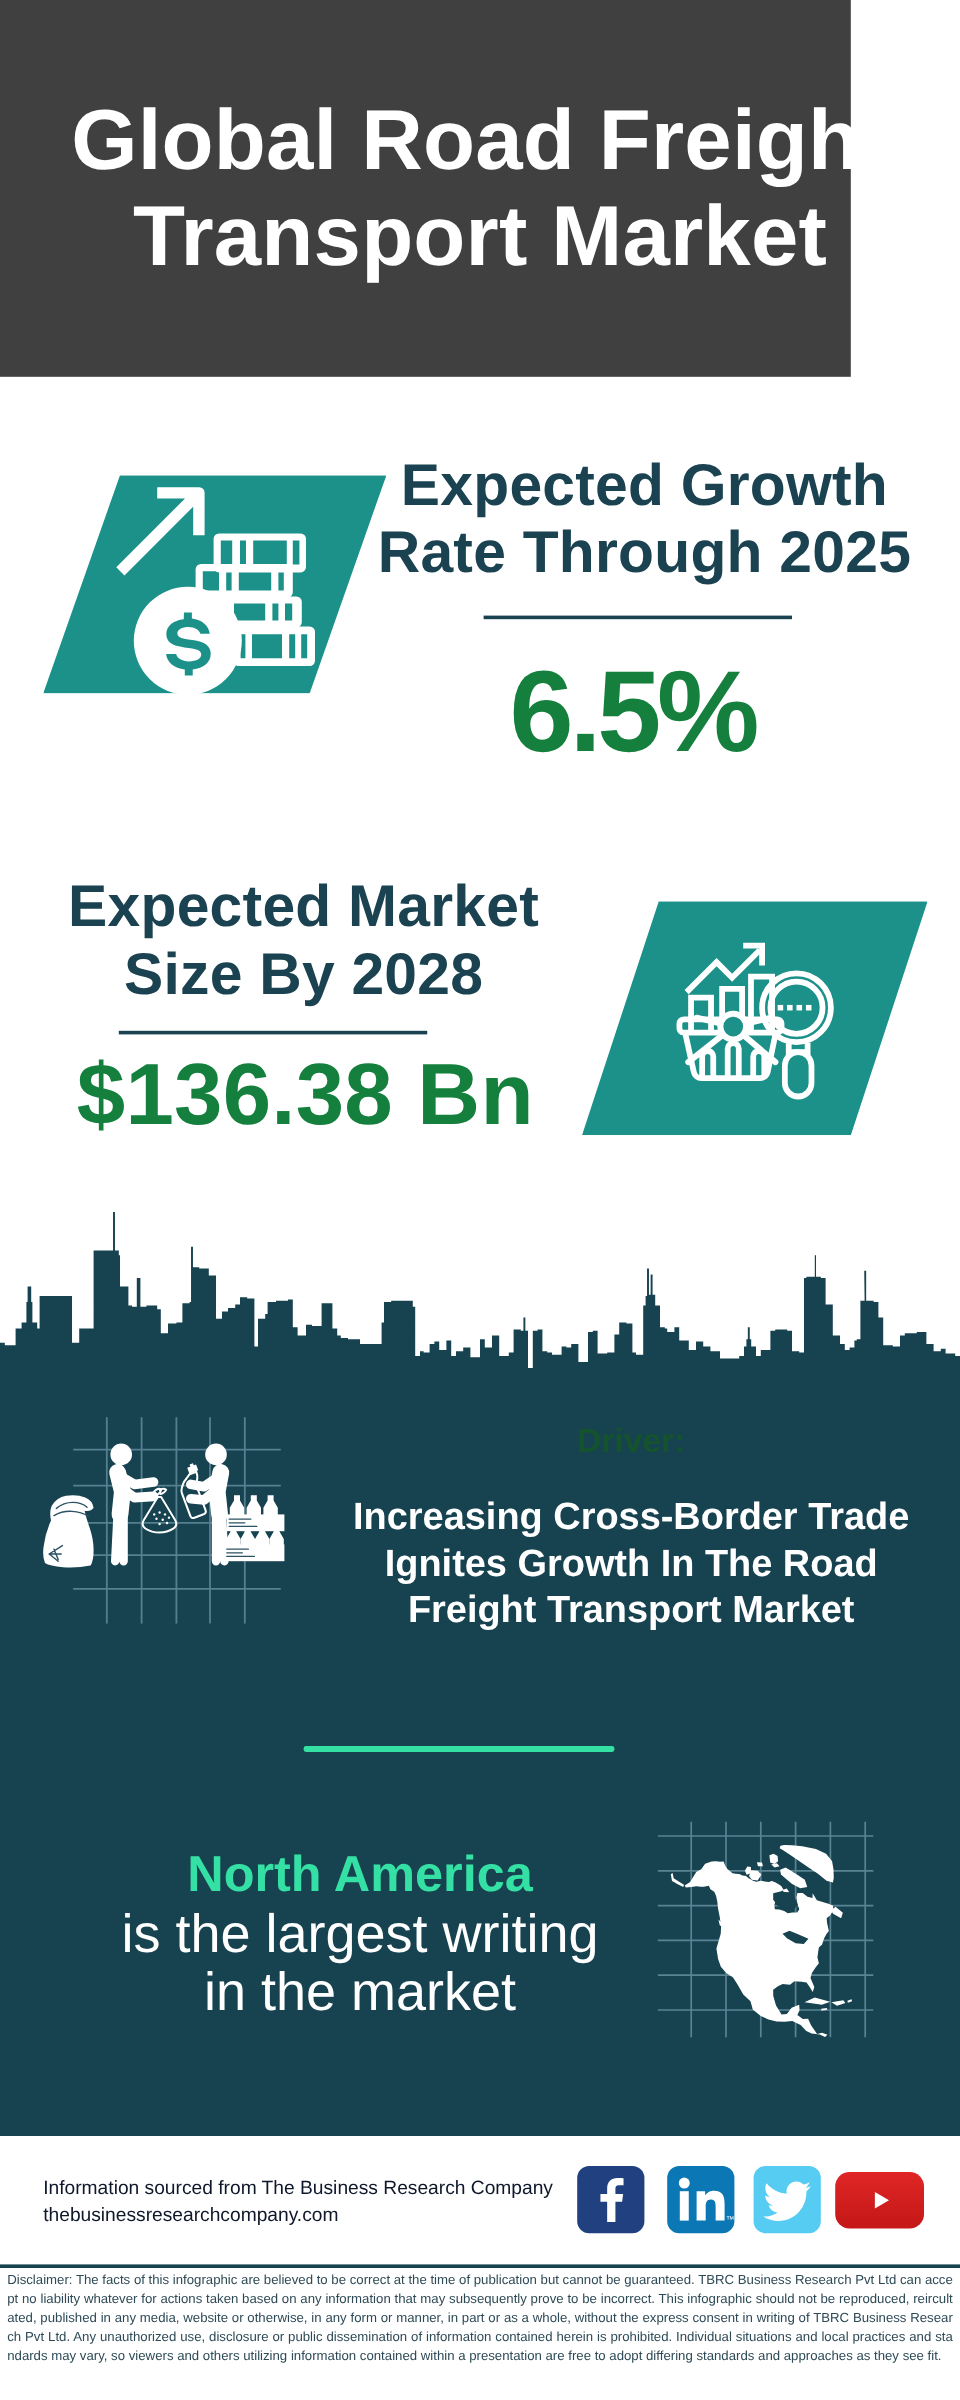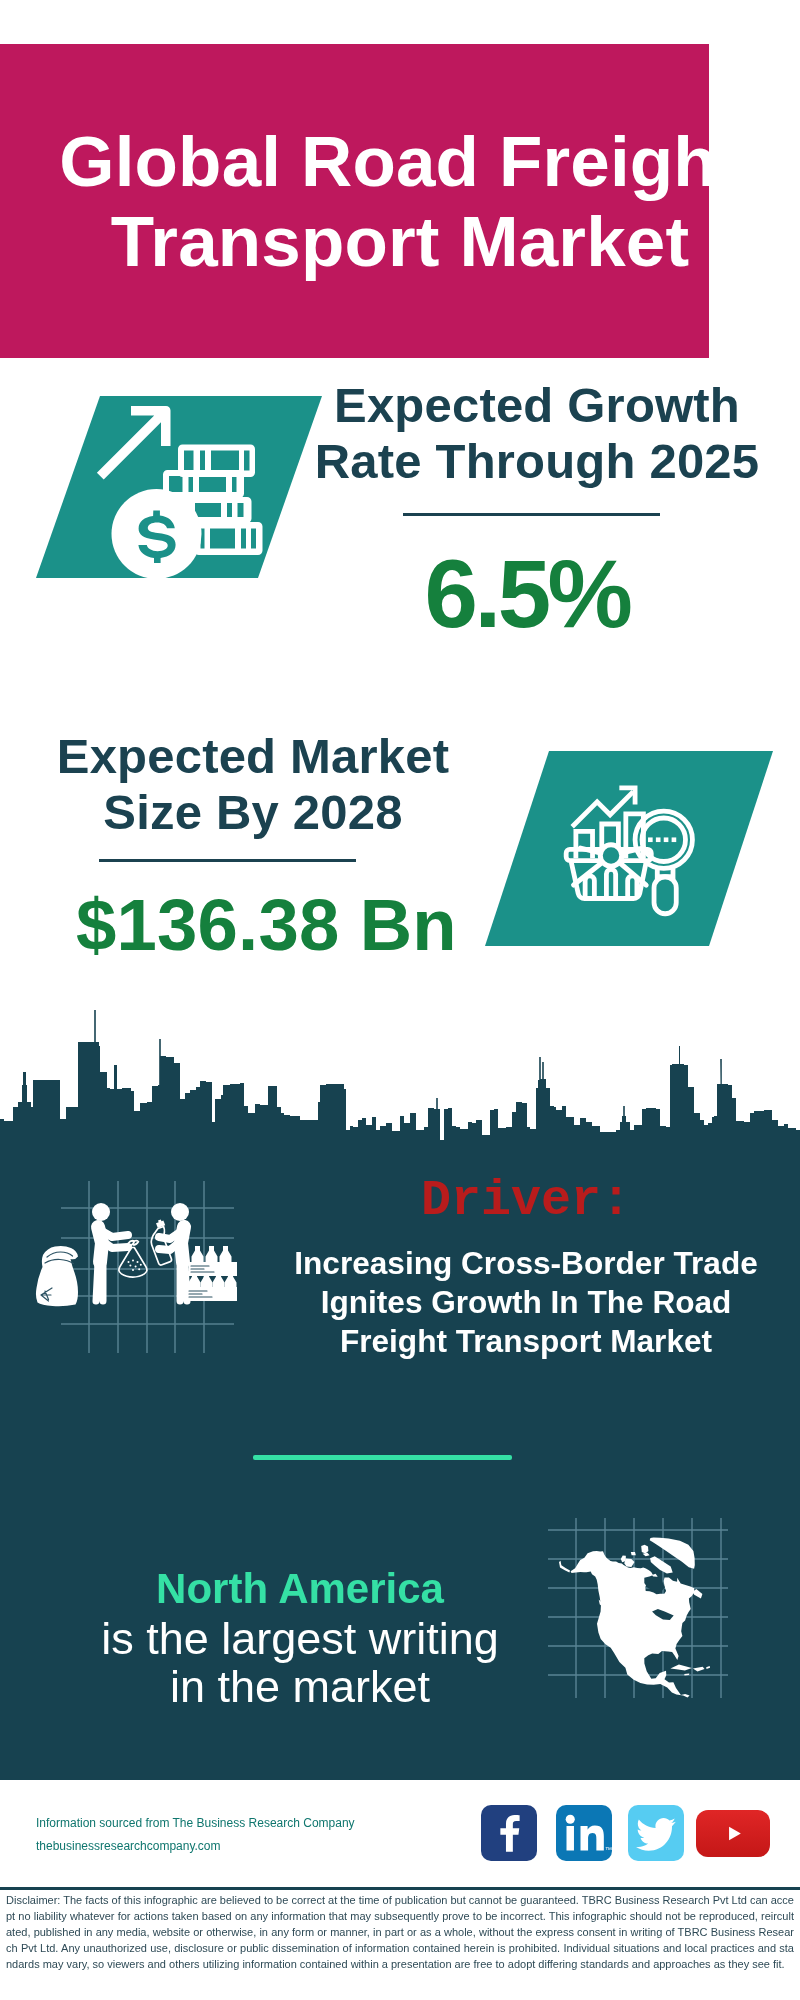--- a/index.html
+++ b/index.html
@@ -1,62 +1,62 @@
 <!DOCTYPE html>
 <html><head>
 <meta charset="utf-8">
 <style>
   html,body{margin:0;padding:0;}
   body{width:800px;height:2000px;background:#ffffff;font-family:"Liberation Sans",sans-serif;overflow:hidden;
        -webkit-font-smoothing:antialiased;}
   .page{position:relative;width:800px;height:2000px;overflow:hidden;}
 
   
-  .header{position:absolute;left:0;top:0;width:709px;height:314px;background:#be185d;margin-top:44px;}
+  .header{position:absolute;left:0;top:0;width:709px;height:314px;background:#404040;}
   .title{position:absolute;left:0;top:78px;width:800px;text-align:center;color:#fff;
          font-weight:bold;font-size:71px;line-height:80px;letter-spacing:0.15px;}
   .title > div{white-space:nowrap;}
   .para{position:absolute;background:#1B9189;}
   .para.p1{left:36px;top:396px;width:286px;height:182px;
            clip-path:polygon(64px 0, 286px 0, 222px 182px, 0 182px);}
   .para.p2{left:485px;top:751px;width:288px;height:195px;
            clip-path:polygon(64px 0, 288px 0, 224px 195px, 0 195px);}
   .icon1{position:absolute;left:92px;top:400px;width:180px;height:180px;}
   .s1text{position:absolute;left:312px;top:377px;width:450px;text-align:center;}
   .h2{color:#1b4250;font-weight:bold;font-size:49px;line-height:56px;white-space:nowrap;letter-spacing:0.2px;}
   .rule{height:3px;background:#1b4250;width:257px;margin:24px auto 0 91px;}
   .bignum{white-space:nowrap;color:#15803d;font-weight:bold;font-size:96px;line-height:100px;margin-top:28px;letter-spacing:-3.5px;padding-right:20px;}
 
   
   .s2text{position:absolute;left:8px;top:728px;width:490px;text-align:center;}
   .rule.r2{margin:19px auto 0 91px;}
-  .bignum.b2{position:absolute;left:56px;top:133px;font-size:72.5px;letter-spacing:0.2px;margin:12px;line-height:103px;text-align:left;width:500px;}
+  .bignum.b2{position:absolute;left:56px;top:133px;font-size:72.5px;letter-spacing:0.2px;margin:0;line-height:103px;text-align:left;width:500px;}
   .icon2{position:absolute;left:562px;top:775px;width:148px;height:148px;}
 
   
   .darkblock{position:absolute;left:0;top:1154px;width:800px;height:626px;background:#174250;}
   .skyline{position:absolute;left:0;top:1010px;width:800px;height:150px;}
 
   
   .driverimg{position:absolute;left:20px;top:1180px;width:235px;height:185px;}
   .drivertext{position:absolute;left:276px;top:1180px;width:500px;text-align:center;}
-  .driverlabel{color:#b91c1c;font-weight:bold;font-size:50px;line-height:42px;font-family:Liberation Mono, monospace;}
+  .driverlabel{color:#14532d;font-weight:bold;font-size:28px;line-height:42px;}
   .drivercopy{color:#ffffff;font-weight:bold;font-size:31.6px;line-height:39px;margin-top:22px;white-space:nowrap;}
   .greenrule{position:absolute;left:253px;top:1455px;width:259px;height:5px;background:#35E0A5;border-radius:2px;}
 
   
-  .regiontext{position:absolute;left:75px;top:1536px;width:450px;text-align:center;margin-top:27px;}
+  .regiontext{position:absolute;left:75px;top:1536px;width:450px;text-align:center;}
   .regionname{color:#35E0A5;font-weight:bold;font-size:42px;line-height:52px;white-space:nowrap;}
   .regioncopy{color:#ffffff;font-size:45px;line-height:48px;white-space:nowrap;}
   .mapbox{position:absolute;left:548px;top:1518px;width:180px;height:180px;}
 
   
   .footer{position:absolute;left:0;top:1780px;width:800px;height:106px;background:#fff;}
   .topline{position:absolute;left:0;top:1779px;width:800px;height:0px;background:transparent;}
-  .srcline{position:absolute;left:36px;top:1812px;color:#0f766e;font-size:12px;line-height:23px;}
+  .srcline{position:absolute;left:36px;top:1812px;color:#0f172a;font-size:16px;line-height:23px;}
   .social{position:absolute;top:1805px;width:56px;height:56px;border-radius:10px;display:block;}
   .social.fb{left:481px;background:#21407F;}
   .social.li{left:556px;background:#0B77B5;}
   .social.tw{left:628px;background:#56CCF2;}
   .social.yt{left:696px;top:1810px;width:74px;height:47px;background:#CF1A1A;
              background:linear-gradient(180deg,#E02626 0%,#C41717 100%);border-radius:12px;}
   .disc{position:absolute;left:6px;top:1892px;width:788px;color:#2e4a56;font-size:11px;line-height:16.1px;text-align:justify;word-break:break-all;}
   .divline{position:absolute;left:0;top:1887px;width:800px;height:2.5px;background:#174250;}
 </style>
 </head>

